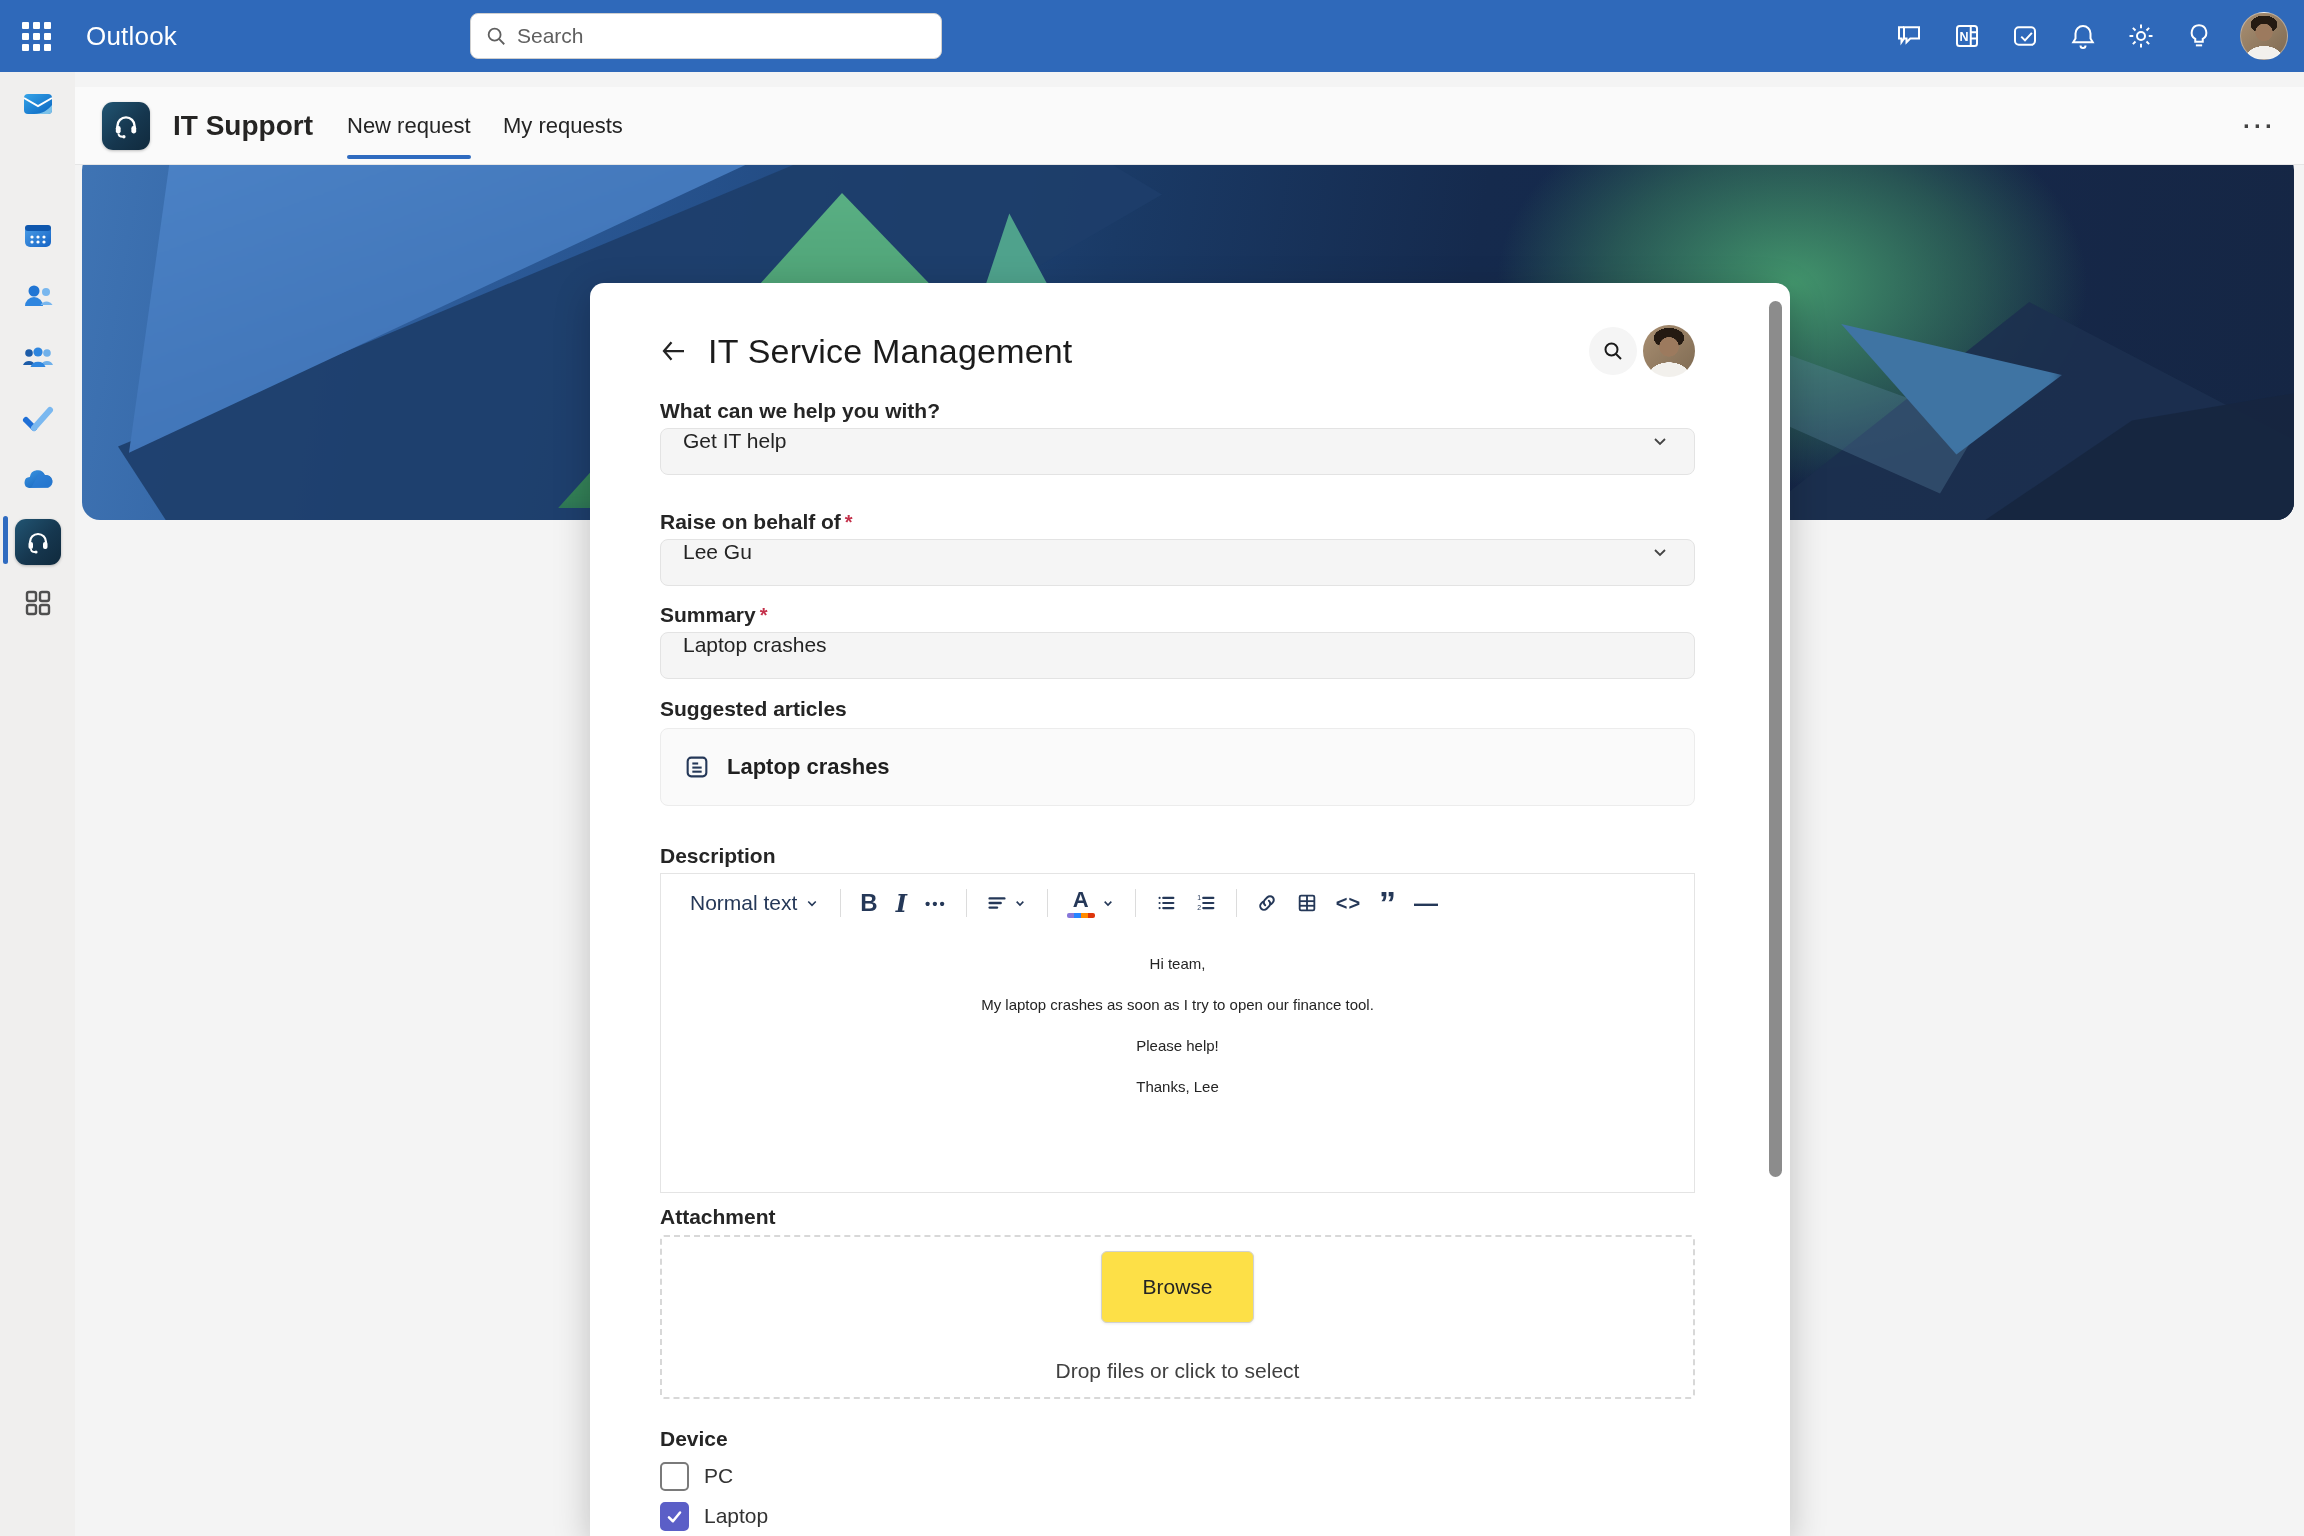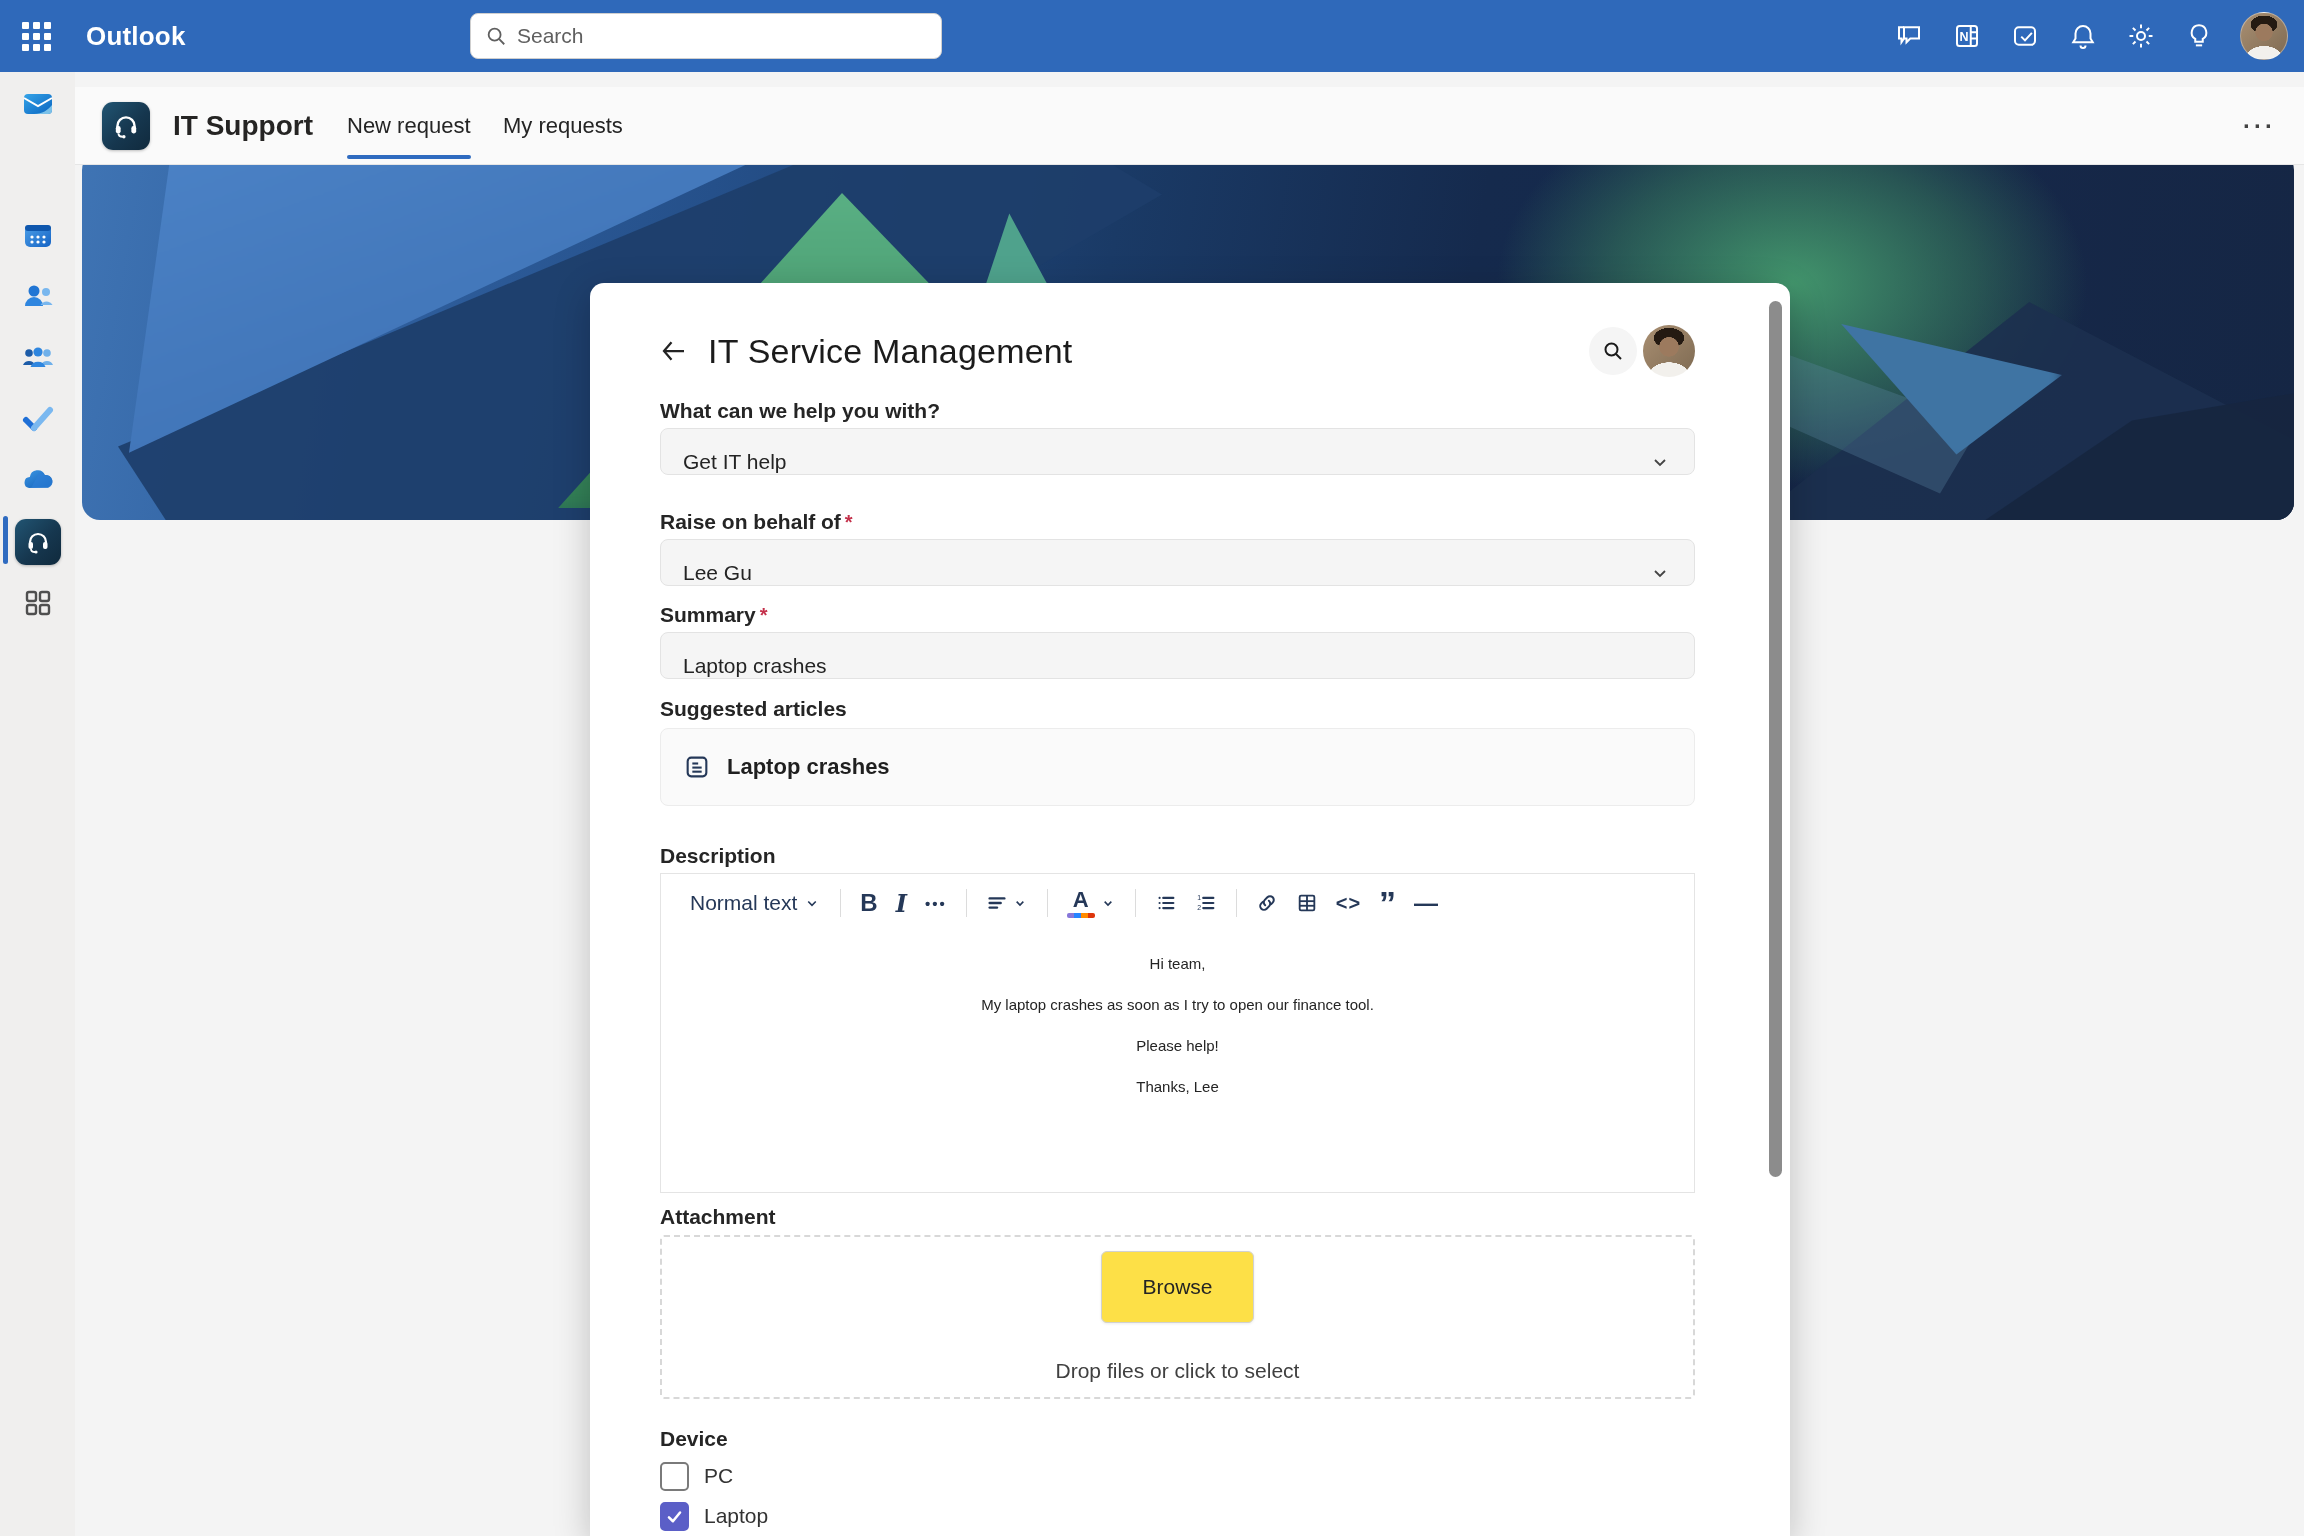--- a/index.html
+++ b/index.html
@@ -6,21 +6,21 @@
   html,body { width:2304px; height:1536px; overflow:hidden;
     font-family:"Liberation Sans","DejaVu Sans",sans-serif; background:#f4f4f4; }
   .stage { position:relative; width:2304px; height:1536px; }
 
   
   .topbar { position:absolute; left:0; top:0; width:2304px; height:72px;
     background:#2f69ba; display:flex; align-items:center; z-index:50; }
   .waffle { width:72px; height:72px; display:flex; align-items:center; justify-content:center; cursor:pointer; }
   .waffle-grid { display:grid; grid-template-columns:repeat(3,7px); grid-gap:4px; }
   .waffle-grid span { width:7px; height:7px; background:#fff; border-radius:1px; }
-  .brand { color:#fff; font-size:26px; font-weight:bold; margin-left:14px; letter-spacing:.2px; }
+  .brand { color:#fff; font-size:26px; font-weight:normal; margin-left:14px; letter-spacing:.2px; }
   .searchbox { position:absolute; left:470px; top:13px; width:472px; height:46px; background:#fff;
     border:1px solid #cfcfcf; border-radius:8px; display:flex; align-items:center; padding:0 14px; }
   .searchbox svg { flex:0 0 auto; }
   .searchbox input { border:none; outline:none; background:transparent; font-size:21px; color:#333;
     margin-left:10px; width:100%; font-family:inherit; }
   .searchbox input::placeholder { color:#5f5f5f; }
   .top-actions { position:absolute; right:16px; top:0; height:72px; display:flex; align-items:center; }
   .top-icon { width:58px; height:56px; display:flex; align-items:center; justify-content:center;
     border-radius:6px; cursor:pointer; }
   .avatar { width:48px; height:48px; border-radius:50%; margin-left:12px; cursor:pointer;
@@ -101,21 +101,21 @@
     align-items:center; justify-content:center; cursor:pointer; }
   .head-avatar { width:52px; height:52px; margin-left:6px; border:none; }
 
   .field-label { font-size:21px; font-weight:bold; color:#252525; }
   .req { color:#c4314b; font-weight:bold; margin-left:4px; font-size:20px; }
   .mt-help { margin-top:20px; } .mt-behalf { margin-top:35px; } .mt-summary { margin-top:17px; }
   .mt-sugg { margin-top:18px; } .mt-desc { margin-top:38px; } .mt-att { margin-top:12px; }
   .mt-dev { margin-top:28px; }
 
   .select-field, .text-field { margin-top:5px; height:47px; background:#f5f5f5;
-    border:1px solid #e3e3e3; border-radius:8px; display:flex; align-items:flex-end;
+    border:1px solid #e3e3e3; border-radius:8px; display:flex; align-items:flex-start;
     padding:0 22px; font-size:21px; color:#242424; cursor:pointer; }
   .select-field { justify-content:space-between; }
 
   .article-card { margin-top:7px; height:78px; background:#fafafa; border:1px solid #ececec;
     border-radius:8px; display:flex; align-items:center; padding:0 22px; cursor:pointer; }
   .article-title { font-size:22px; font-weight:bold; color:#1f1f1f; margin-left:16px; }
 
   .editor { margin-top:5px; height:320px; border:1px solid #e4e4e4; background:#fff; }
   .toolbar { height:58px; display:flex; align-items:center; padding:0 20px; color:#253858; }
   .tb-item { display:flex; align-items:center; justify-content:center; height:40px; padding:0 9px;

